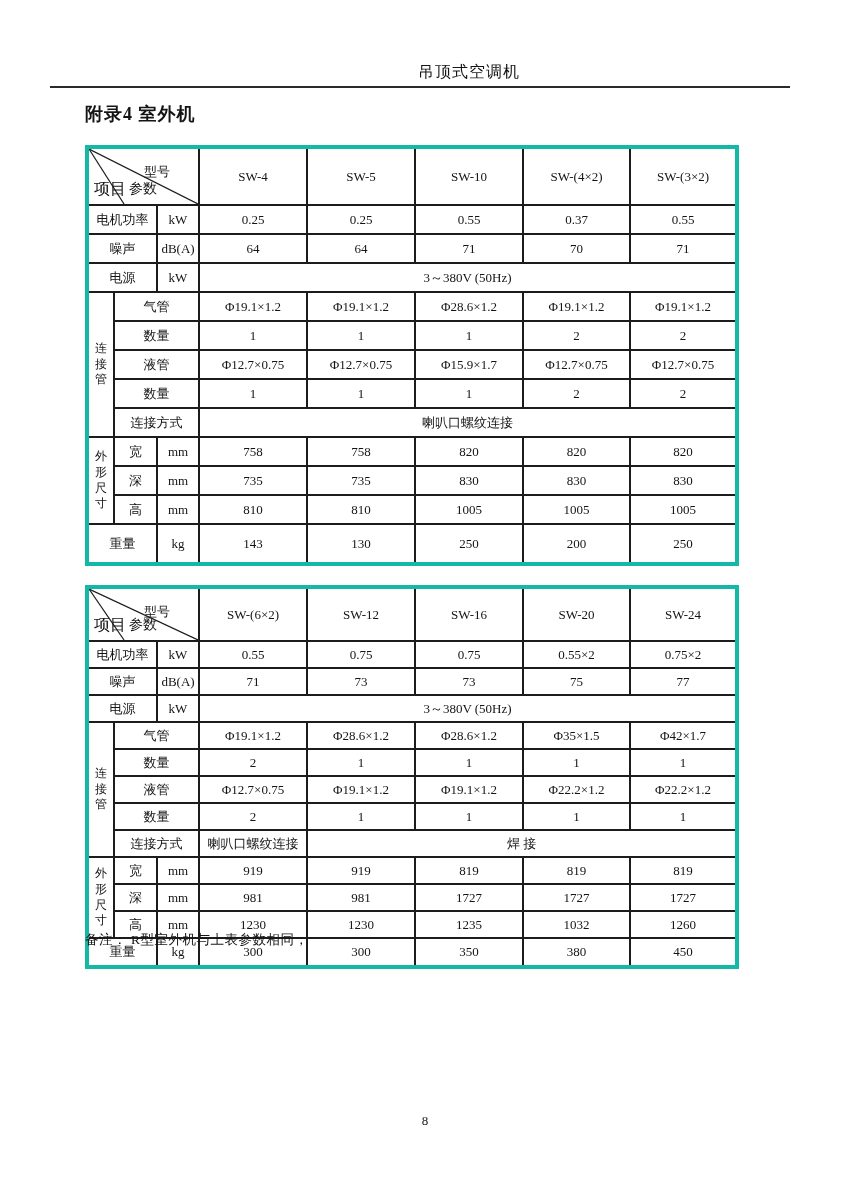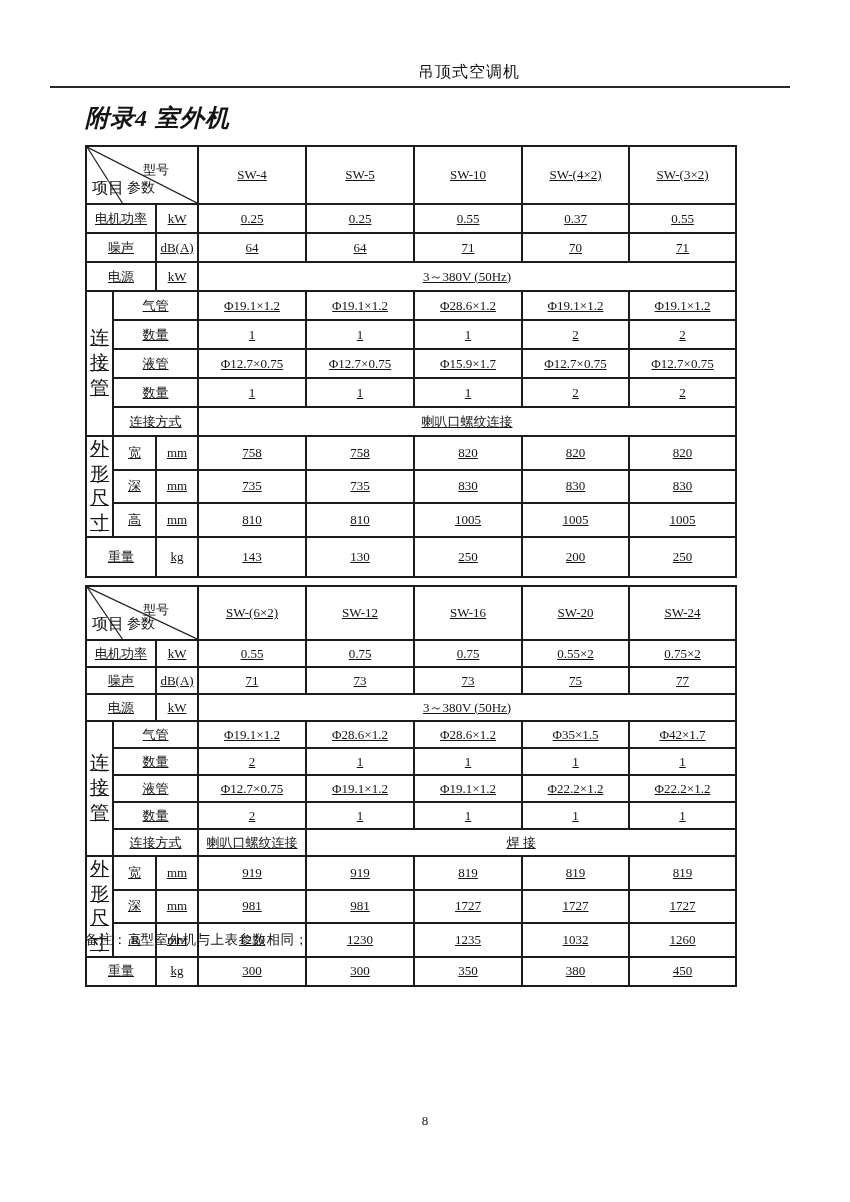--- a/index.html
+++ b/index.html
@@ -10,37 +10,37 @@
   .doc-header {
     position:absolute; top:62px; left:0; width:850px;
     text-align:center; font-size:16px; letter-spacing:1px;margin-left:44px;
   }
   .header-rule {
     position:absolute; top:86px; left:50px; width:740px; height:2px;
     background:#2a2a2a;
   }
   .section-title {
     position:absolute; top:102px; left:85px;
-    font-size:24px; font-weight:bold; font-style:italic; letter-spacing:1px;
+    font-size:18px; font-weight:bold; letter-spacing:1px;
   }
   .spec-table { position:absolute; left:85px; border-collapse:collapse; table-layout:fixed; width:650px; }
   #t1 { top:145px; }
   #t2 { top:585px; }
   .spec-table td {
     border:2px solid #1c1c1c; text-align:center; vertical-align:middle;
     padding:0; font-size:13px; overflow:hidden;
   }
-  .spec-table { border:1px solid #14b8a6;text-decoration:underline; }
+  .spec-table { border:4px solid #14b8a6; }
   #t1 tr       { height:29px; }
   #t1 tr.h     { height:58px; }
   #t1 tr.last  { height:40px; }
   #t2 tr       { height:27px; }
   #t2 tr.h     { height:54px; }
   #t2 tr.last  { height:29px; }
-  td.vgroup { white-space:pre-line; line-height:1.3; font-size:19px; padding:0 1px; }
+  td.vgroup { white-space:pre-line; line-height:1.3; font-size:12px; padding:0 1px; }
   td.corner { position:relative; padding:0; }
   td.corner svg { position:absolute; top:0; left:0; width:100%; height:100%; display:block; }
   .c-model { position:absolute; right:28px; top:14px;  font-size:13px; }
   .c-item  { position:absolute; left:5px;  bottom:4px; font-size:16px; }
   .c-param { position:absolute; left:40px; bottom:6px; font-size:14px;margin-top:24px; }
   .note {
     position:absolute; top:931px; left:85px; font-size:13.5px; letter-spacing:0.5px;
   }
   .page-number {
     position:absolute; top:1113px; left:0; width:850px; text-align:center; font-size:13px;

